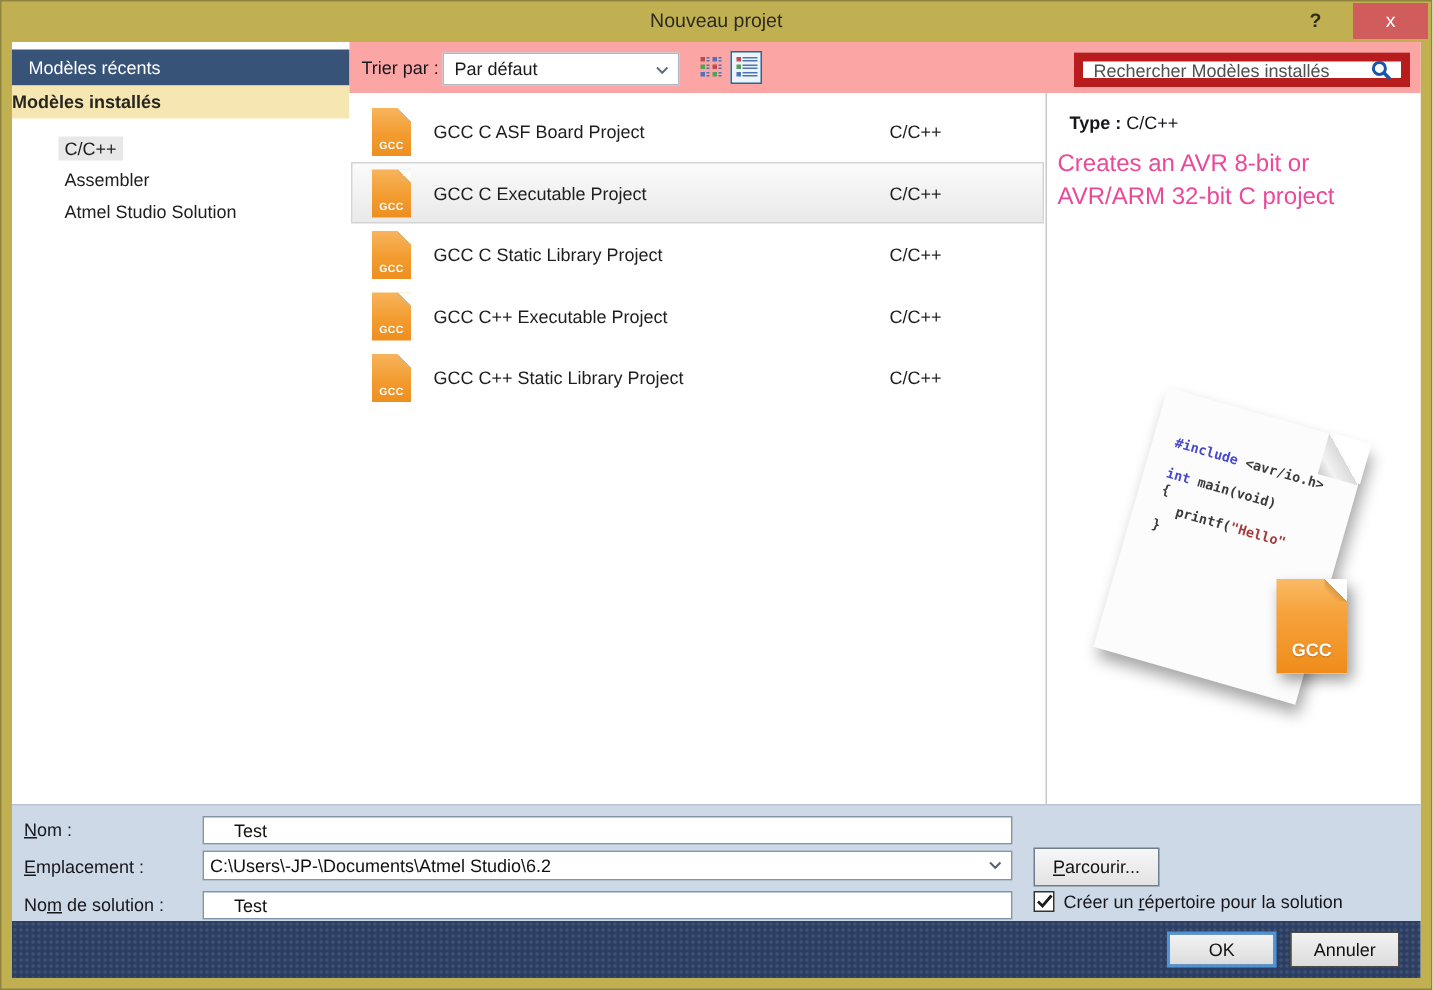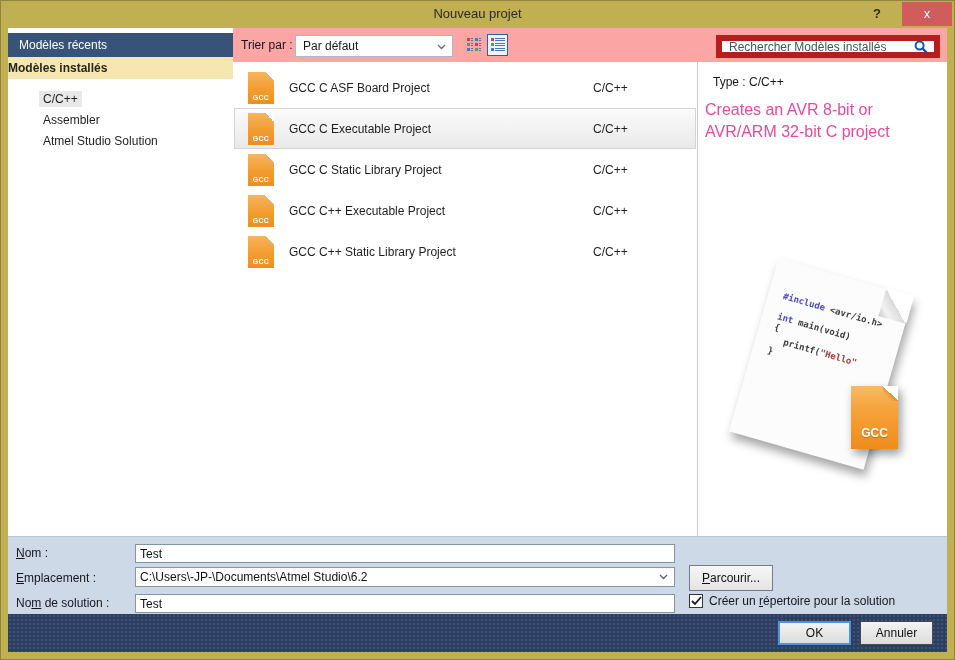--- a/index.html
+++ b/index.html
@@ -44,39 +44,39 @@
   .trow.selected { background:linear-gradient(#FBFBFB,#E9E9E9); border-color:#D4D4D4; }
   .ticon { width:26px; height:32px; position:relative; background:linear-gradient(180deg,#F8B45C 0%,#F29C30 55%,#EE8F1F 100%); flex-shrink:0; }
   .ticon .fold { position:absolute; top:0; right:0; width:9px; height:9px; background:linear-gradient(225deg,#FFF 50%,rgba(222,178,110,0.9) 50%,transparent 72%); }
   .ticon .glabel { position:absolute; left:0; right:0; bottom:3px; text-align:center; font-size:7px; font-weight:bold; color:#FFF; letter-spacing:.3px; }
   .tname { margin-left:15px; font-size:12px; color:#1E1E1E; }
   .tcat { margin-left:auto; width:92px; font-size:12px; color:#1E1E1E; }
 
   
   .details { position:absolute; left:691px; right:0; top:34px; bottom:0; background:#FFF; }
   .type-row { margin:13px 0 0 14px; font-size:12px; color:#16161C; }
-  .type-label { font-weight:normal; }
+  .type-label { font-weight:bold; }
   .desc { margin:10px 12px 0 6px; font-size:16px; line-height:1.4; color:#ec4899; max-width:238px; }
   .paper { position:absolute; left:52px; top:212px; width:140px; height:180px; background:#FCFCFC; transform:rotate(16deg); box-shadow:4px 6px 10px rgba(0,0,0,0.35); }
   .paper .fold-cut { position:absolute; top:-1px; right:-1px; width:28px; height:28px; background:linear-gradient(225deg,#FFF 50%,transparent 50%); }
   .paper .fold-flap { position:absolute; top:0; right:0; width:28px; height:28px; background:linear-gradient(225deg,transparent 50%,#DADADA 50%,#F2F2F2 78%,#C9C9C9 100%); }
   .code { padding:30px 0 0 15px; font-family:"DejaVu Sans Mono",monospace; font-size:9px; font-weight:bold; color:#3C3C3C; line-height:1.3; }
   .code .kw { color:#4848CE; }
   .code .str { color:#A23B3B; }
   .code .l2 { margin-top:9px; }
   .code .l4 { padding-left:13px; }
   .gcc-big { position:absolute; left:152px; top:324px; width:47px; height:63px; background:linear-gradient(180deg,#F9BA66 0%,#F6A33C 35%,#EF8C1A 100%); box-shadow:3px 5px 9px rgba(0,0,0,0.4); }
   .gcc-big .fold { position:absolute; top:0; right:0; width:15px; height:15px; background:linear-gradient(225deg,#FFF 50%,rgba(214,150,60,0.95) 50%,transparent 75%); }
   .gcc-big .glabel { position:absolute; left:0; right:0; bottom:9px; text-align:center; font-size:12px; font-weight:bold; color:#FFF; text-shadow:0 1px 1px rgba(140,80,0,0.5); }
 
   
   .formstrip { position:absolute; left:0; right:0; bottom:38px; height:78px; background:#CDD9E6; border-top:1px solid #B9C5D2; }
   .f-label { position:absolute; left:8px; font-size:12px; color:#16161C; }
   .mn { text-decoration:underline; }
-  .f-input { position:absolute; left:127px; width:540px; height:19px; border:1px solid #8295A8; background:#FFF; font-size:12px; font-family:inherit; padding-left:4px; color:#111; outline:none; }
+  .f-input { position:absolute; left:127px; width:540px; height:19px; border:1px solid #8295A8; background:#FFF; font-size:12px; font-family:inherit; padding-left:20px; color:#111; outline:none; }
   .combo { position:absolute; left:127px; top:30px; width:540px; height:20px; border:1px solid #8295A8; background:#FFF; display:flex; align-items:center; }
   .combo .val { flex:1; font-size:12px; padding-left:4px; color:#111; white-space:nowrap; overflow:hidden; }
   .combo svg { margin-right:6px; flex-shrink:0; }
   .browse-btn { position:absolute; left:681px; top:28px; width:84px; height:26px; border:1px solid #707E8C; background:linear-gradient(#F7F7F7,#E3E3E3); font-size:12px; text-align:center; line-height:24px; color:#111; }
   .chk-row { position:absolute; left:681px; top:57px; display:flex; align-items:center; }
   .checkbox { width:14px; height:14px; background:#FFF; border:1px solid #333; display:flex; align-items:center; justify-content:center; }
   .checkbox svg { visibility:hidden; }
   .checkbox.checked svg { visibility:visible; }
   .chk-label { margin-left:6px; font-size:12px; color:#16161C; }
 

